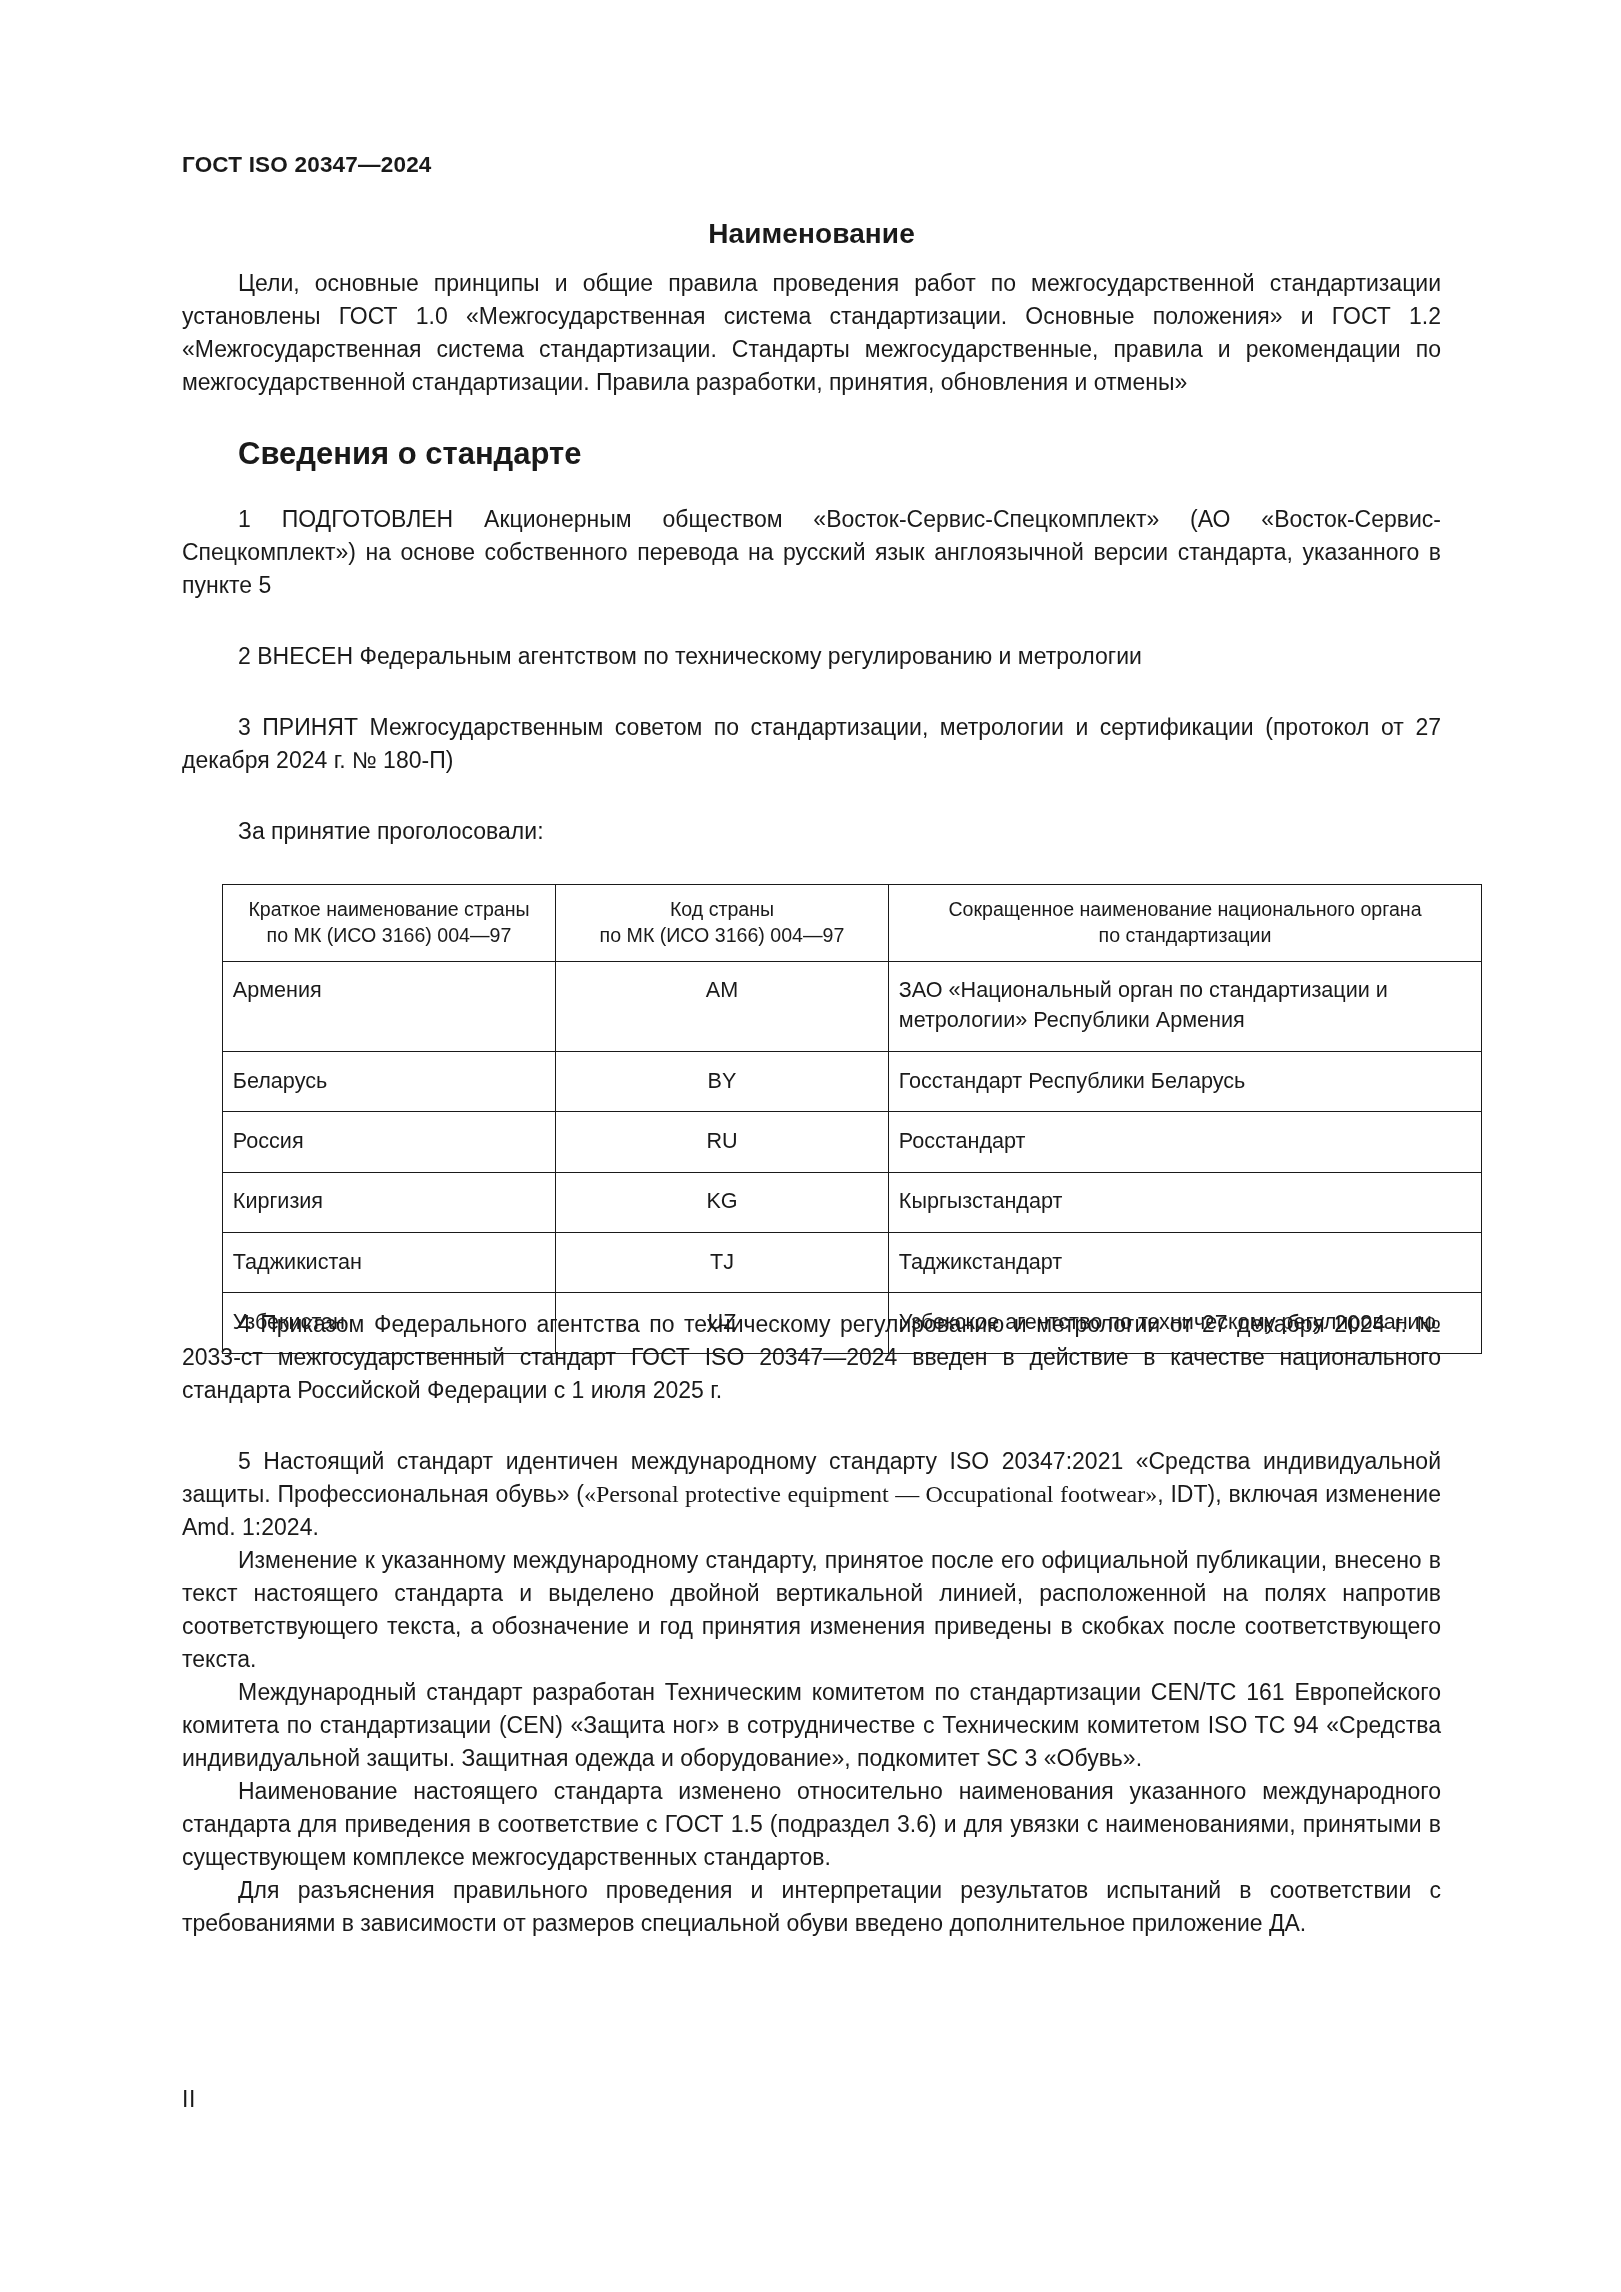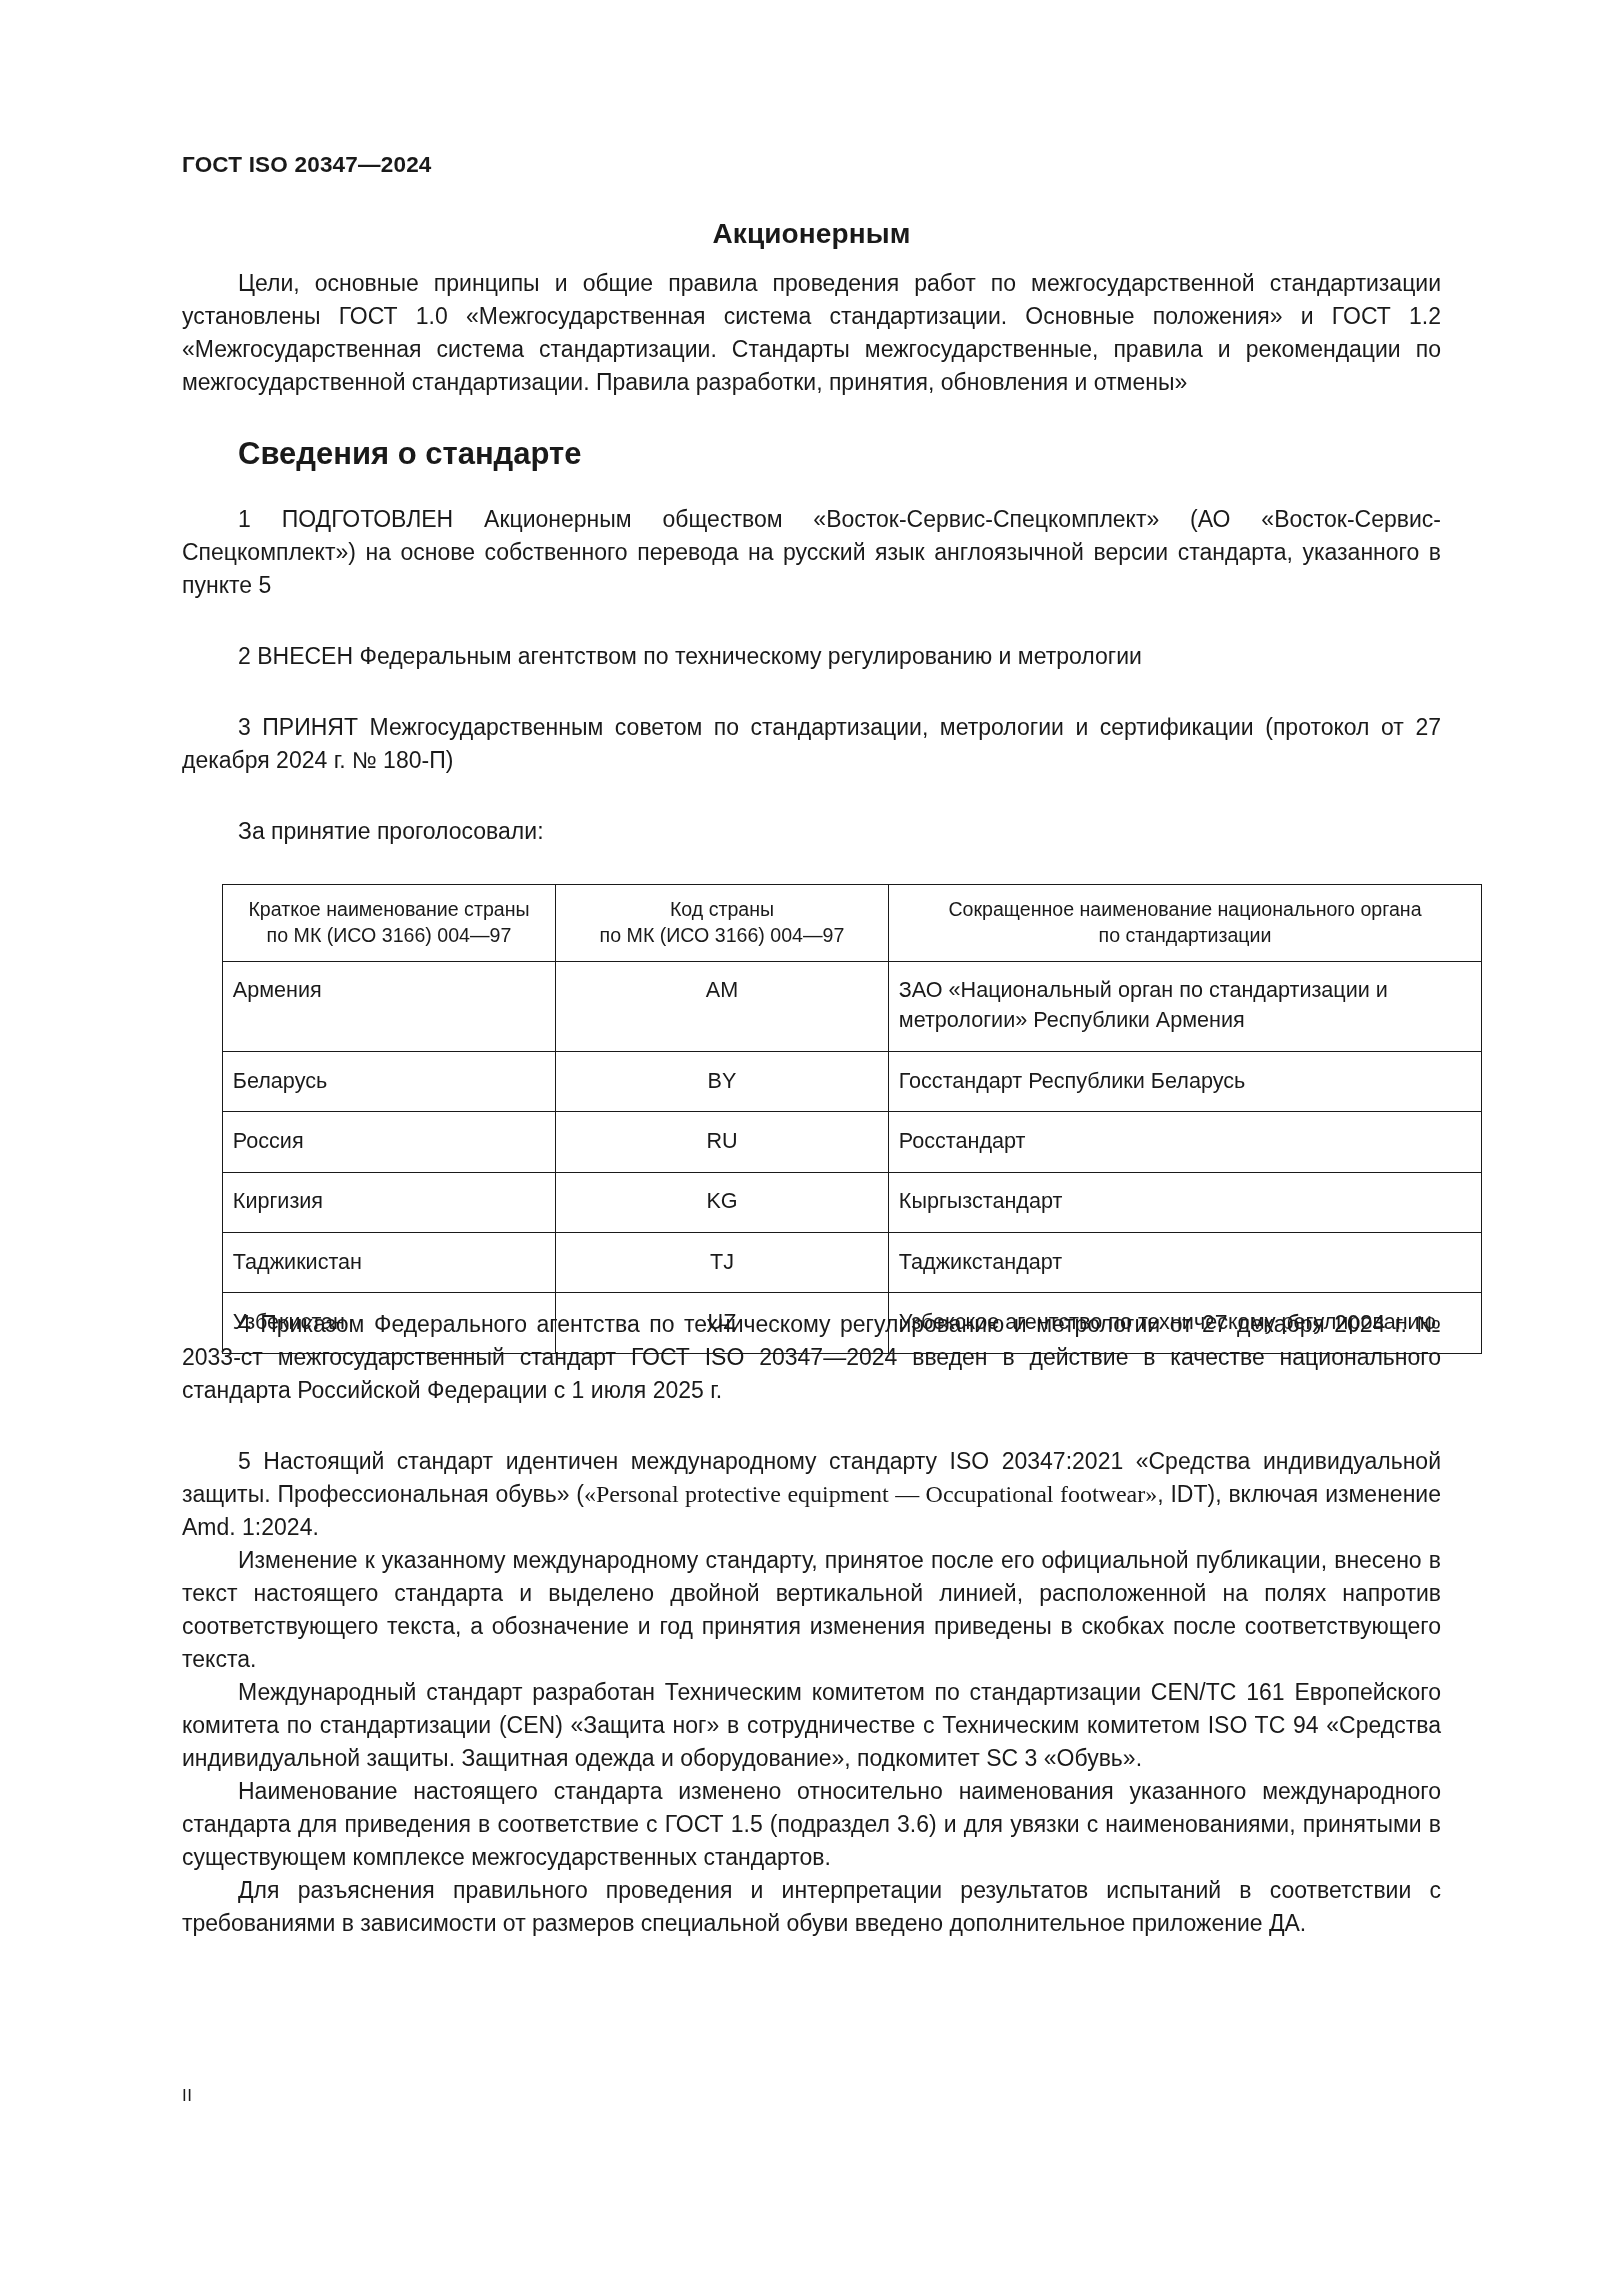--- a/index.html
+++ b/index.html
@@ -118,32 +118,32 @@
 
   col.w-name { width: 333px; }
   col.w-code { width: 333px; }
   col.w-org  { width: 593px; }
 
   
   .folio {
     position: absolute;
     left: 182px;
     top: 2086px;
-    font-size: 17px;
+    font-size: 23px;
     letter-spacing: 0.5px;
   }
 </style>
 </head>
 <body>
 
 <div class="page">
 
   <div class="running-head">ГОСТ ISO 20347—2024</div>
 
-  <div class="doc-title">Акционерным</div>
+  <div class="doc-title">Наименование</div>
 
   <div class="body-block" style="top:267px;">
 
     <p class="para">Цели, основные принципы и общие правила проведения работ по межгосударственной стандартизации установлены ГОСТ 1.0 «Межгосударственная система стандартизации. Основные положения» и ГОСТ 1.2 «Межгосударственная система стандартизации. Стандарты межгосударственные, правила и рекомендации по межгосударственной стандартизации. Правила разработки, принятия, обновления и отмены»</p>
 
     <div class="gap-xl"></div>
 
     <p class="subhead">Сведения о стандарте</p>
 
     <div class="gap-l"></div>

